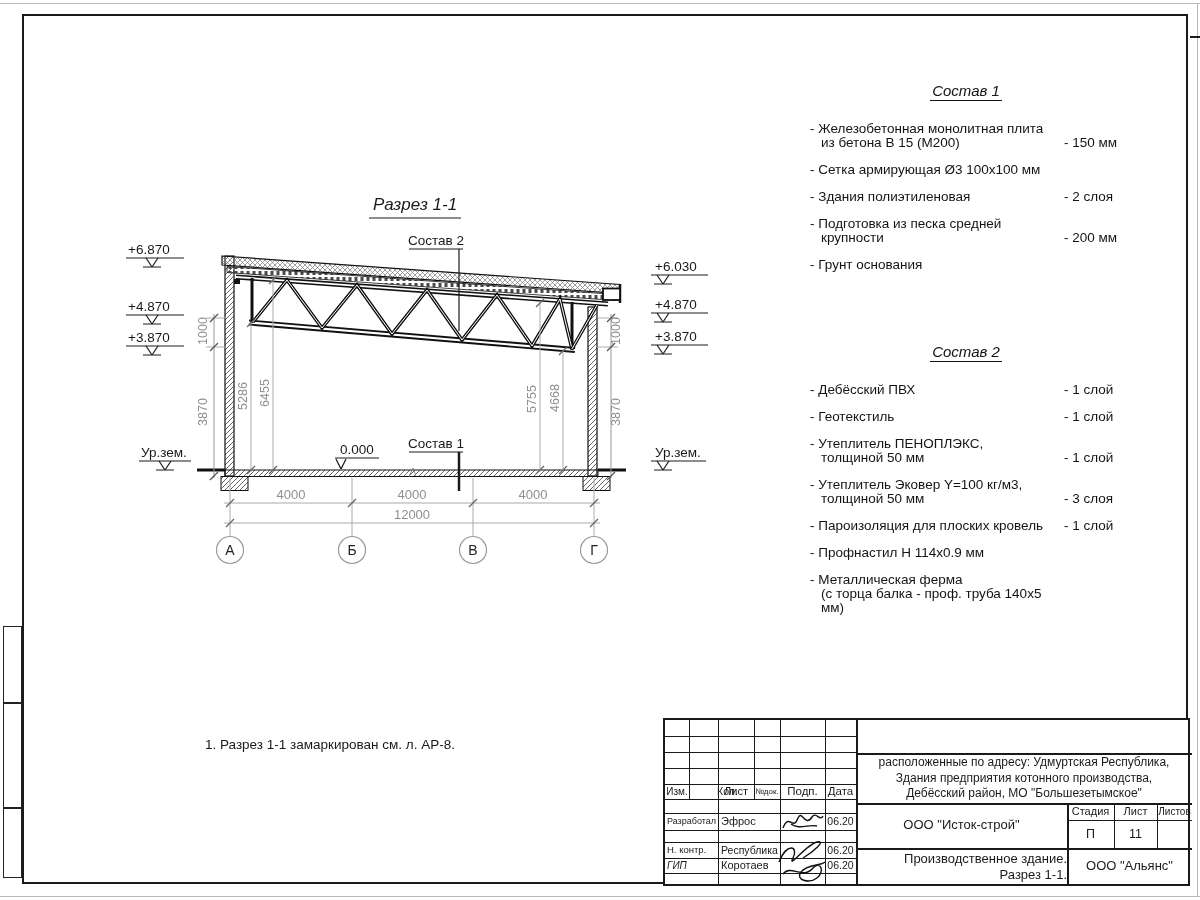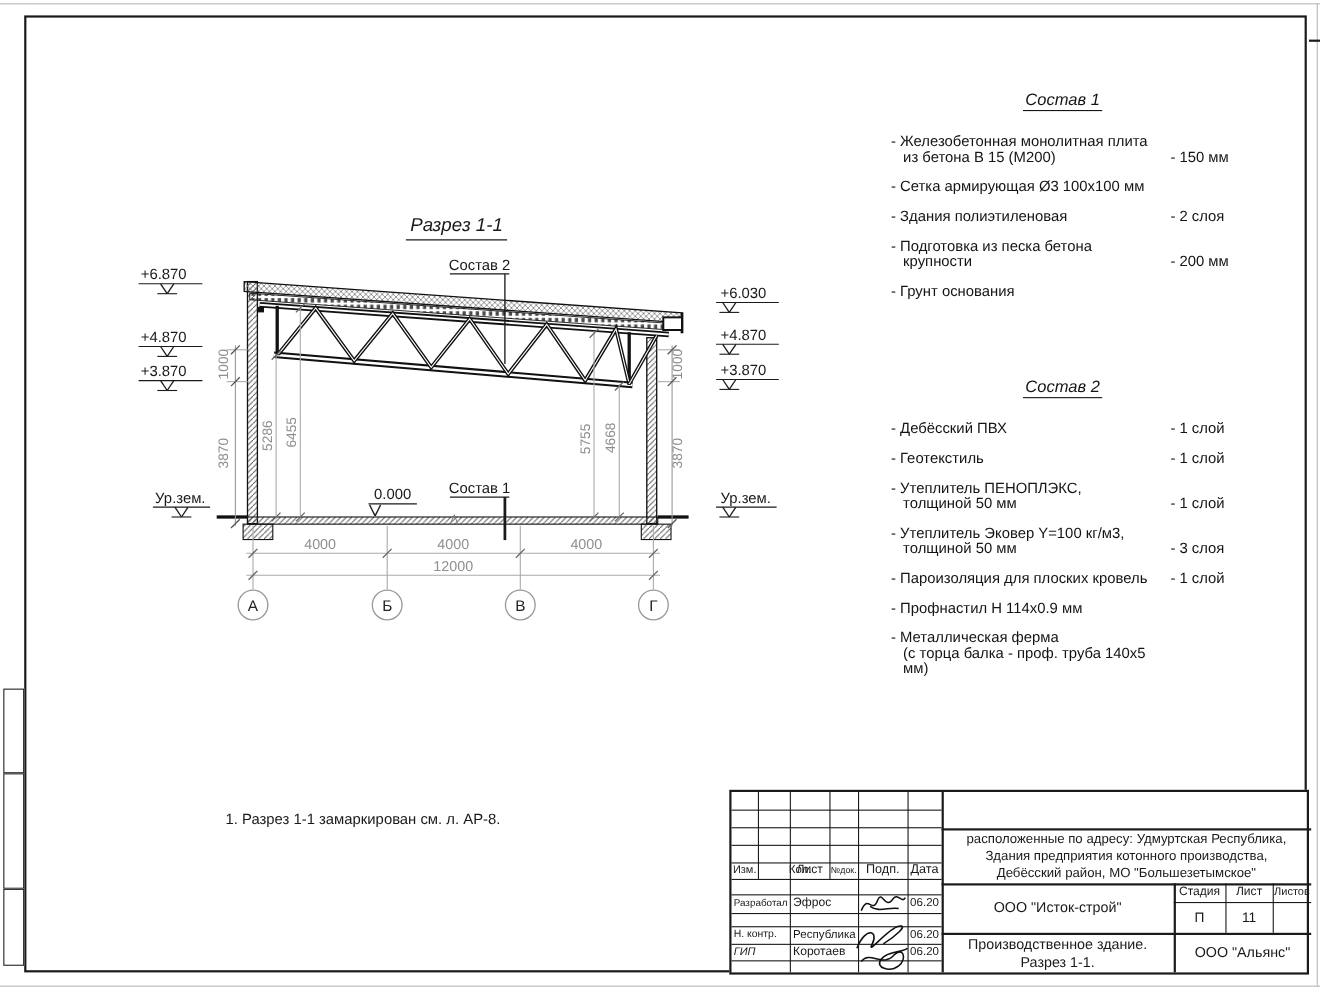--- a/index.html
+++ b/index.html
@@ -258,21 +258,21 @@
       <div class="s-val"></div>
     </div>
     <div class="s-item">
       <div class="s-text">
           <div class="l1">- Здания полиэтиленовая</div>
         </div>
       <div class="s-val">-  2 слоя</div>
     </div>
     <div class="s-item">
       <div class="s-text">
-          <div class="l1">- Подготовка из песка бетона</div>
+          <div class="l1">- Подготовка из песка средней</div>
           <div>крупности</div>
         </div>
       <div class="s-val">- 200 мм</div>
     </div>
     <div class="s-item">
       <div class="s-text">
           <div class="l1">- Грунт основания</div>
         </div>
       <div class="s-val"></div>
     </div>
@@ -390,20 +390,20 @@
     </div>
     <div class="cell" style="left:191px;top:83px;width:211px;height:45px;font-size:13px;">ООО "Исток-строй"</div>
 
     <div class="cell" style="left:402px;top:83px;width:47px;height:17px;font-size:11px;">Стадия</div>
     <div class="cell" style="left:449px;top:83px;width:43px;height:17px;font-size:11px;">Лист</div>
     <div class="cell" style="left:492px;top:83px;width:35px;height:17px;font-size:10px;overflow:hidden;">Листов</div>
     <div class="cell" style="left:402px;top:100px;width:47px;height:28px;font-size:12.5px;">П</div>
     <div class="cell" style="left:449px;top:100px;width:43px;height:28px;font-size:12.5px;">11</div>
     <div class="cell" style="left:492px;top:100px;width:35px;height:28px;font-size:12.5px;"></div>
 
-    <div class="abs" style="left:191px;top:131px;width:211px;text-align:center;font-size:13px;line-height:16px;">
+    <div class="abs" style="left:191px;top:131px;width:211px;text-align:right;font-size:13px;line-height:16px;">
       <div>Производственное здание.</div>
       <div>Разрез 1-1.</div>
     </div>
     <div class="cell" style="left:402px;top:128px;width:125px;height:36px;font-size:13px;">ООО "Альянс"</div>
   </div>
 
 </div>
 
 </body></html>

